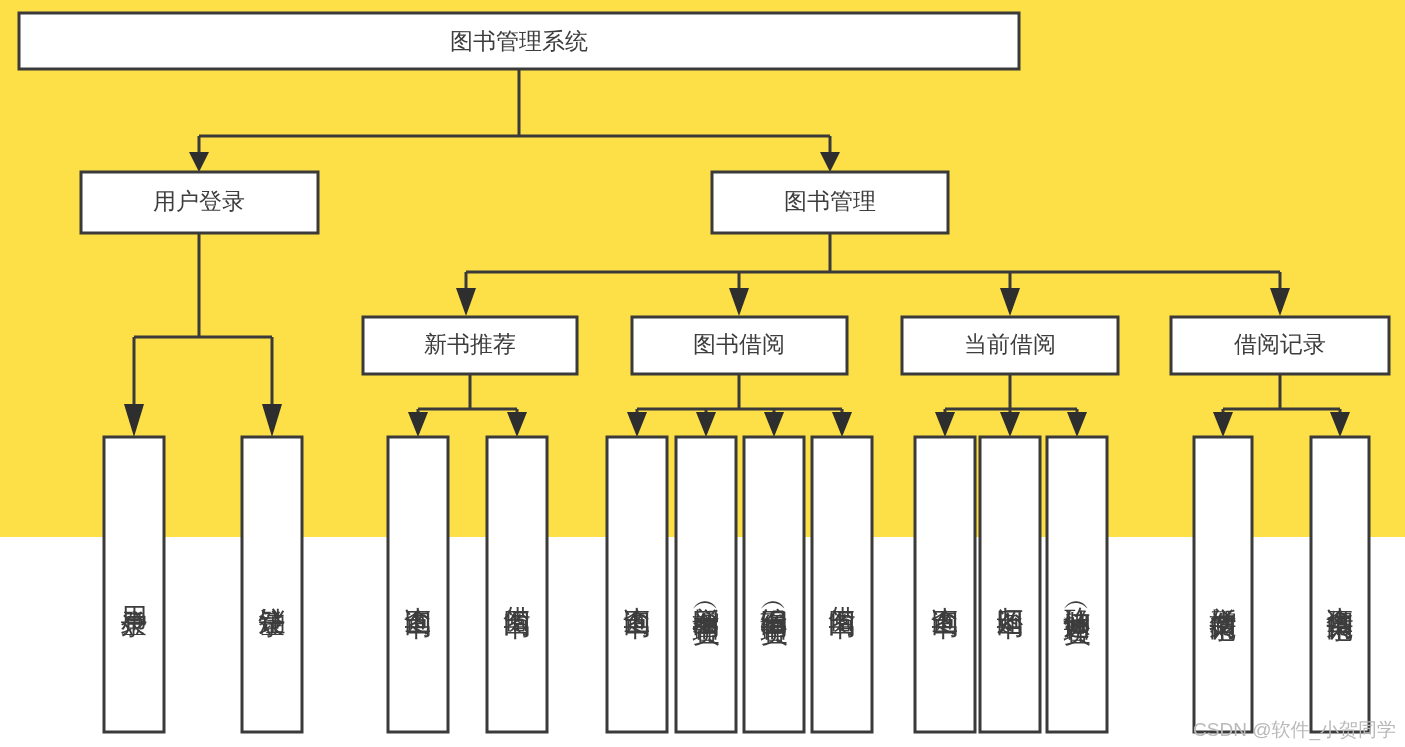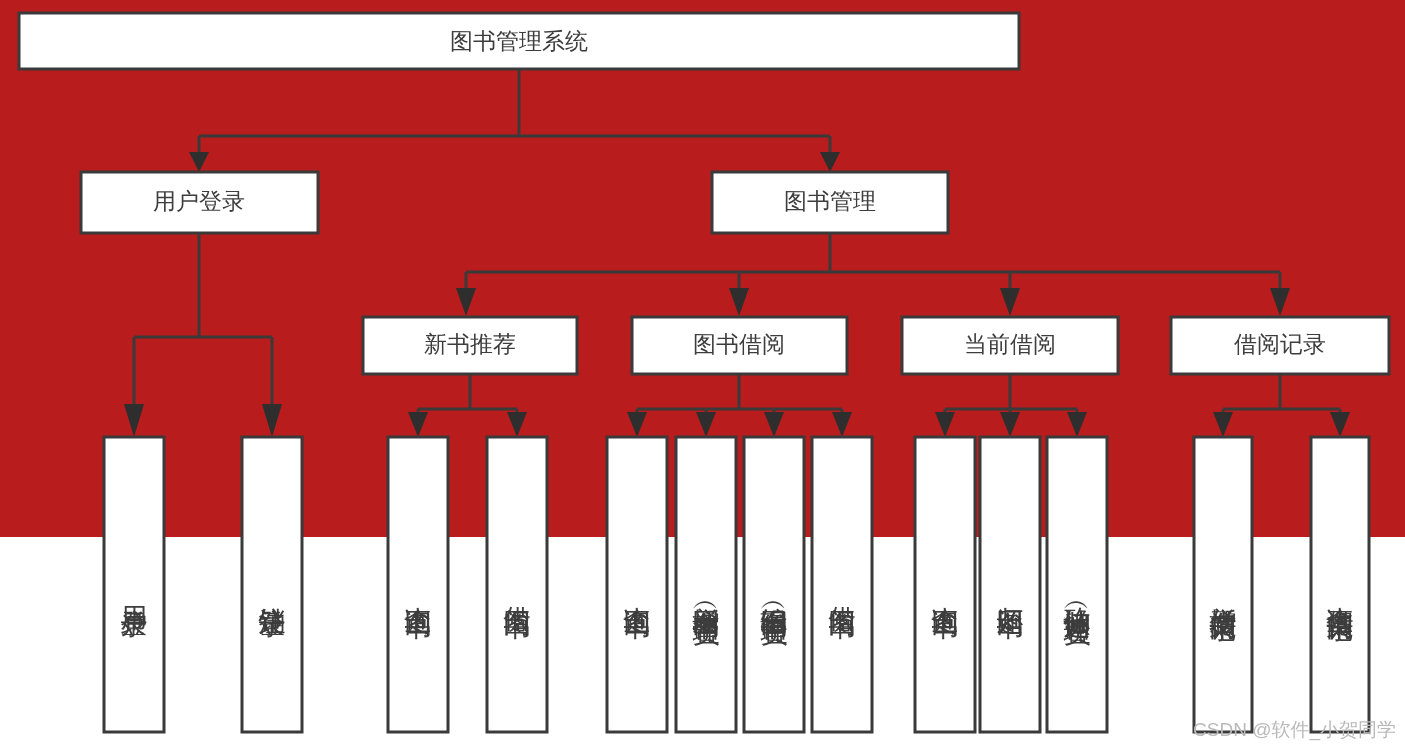--- a/index.html
+++ b/index.html
@@ -11,21 +11,21 @@
     width: 1405px;
     height: 747px;
     font-family: "Liberation Sans", "DejaVu Sans", sans-serif;
     overflow: hidden;
     position: relative;
   }
   #diagram-root {
     position: relative;
     width: 1405px;
     height: 537px;
-    background: #b91c1c;
+    background: #fde047;
     text-decoration: underline;
   }
   svg.diagram-canvas {
     position: absolute;
     left: 0;
     top: 0;
     width: 1405px;
     height: 747px;
   }
   .node-rect {

